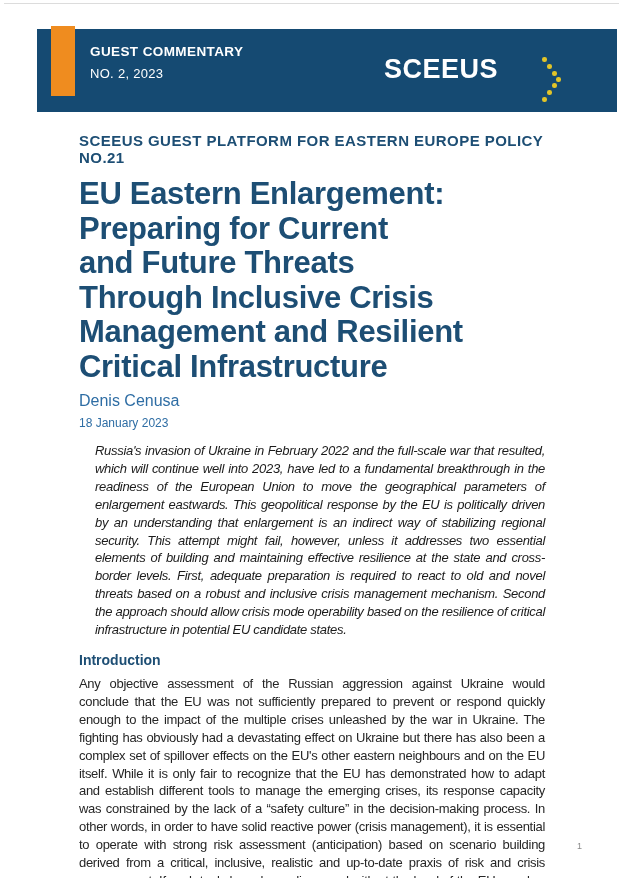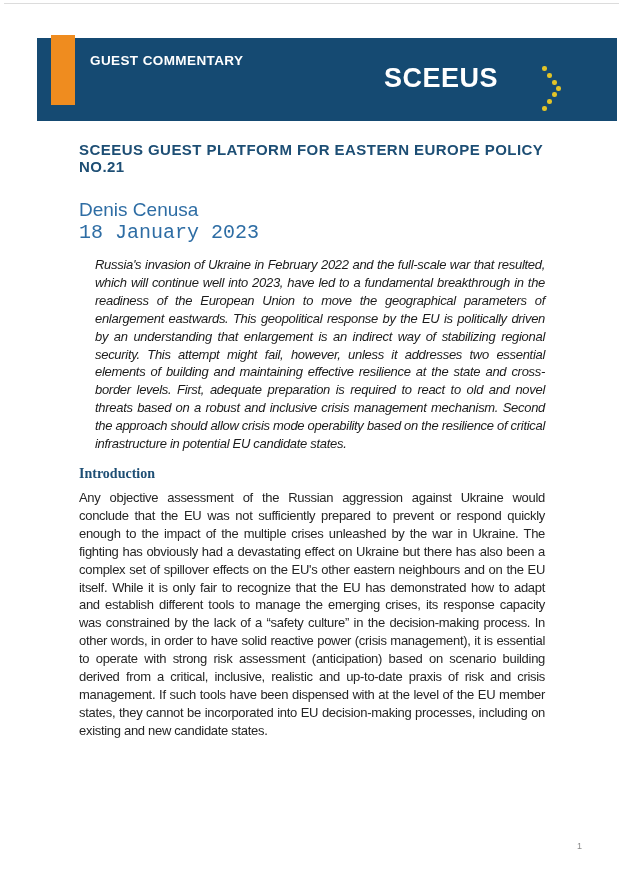--- a/index.html
+++ b/index.html
@@ -14,21 +14,21 @@
   .top-hairline {
     position: absolute;
     left: 4px; right: 2px; top: 3px;
     height: 1px;
     background: var(--hairline, #dcdcdc);
   }
 
   
   .masthead {
     position: relative;
-    margin: 38px 4px 0 37px;
+    margin: 29px 4px 0 37px;
     height: 83px;
     background: var(--header_navy, #154a72);
   }
   .orange-block {
     position: absolute;
     left: 14px; top: -3px;
     width: 24px; height: 70px;
     background: var(--orange, #ef8c1f);
   }
   .masthead-text { position: absolute; left: 53px; top: 15px; color: #ffffff; }
@@ -78,40 +78,40 @@
     font-size: 15px; font-weight: bold; letter-spacing: 0.45px;
   }
   .title {
     margin: 11px 0 0 0;
     color: var(--text_navy, #1d4e74);
     font-size: 31px; font-weight: bold; line-height: 34.5px;
     letter-spacing: -0.3px;
   }
   .title span { display: block; }
   .author {
-    margin-top: 24px;
+    margin-top: 8px;
     color: var(--author_blue, #2e6da4);
-    font-size: 19px;
+    font-size: 16px;
   }
   .date {
+    margin-top: 6px;
     color: var(--author_blue, #2e6da4);
-    font-size: 20px;
-    font-family: Liberation Mono, monospace;
+    font-size: 12px;
   }
   .abstract {
     margin: 12px 0 0 16px;
     font-style: italic;
     color: #1b1b1b;
     font-size: 13px; line-height: 17.9px; letter-spacing: -0.3px;
     text-align: justify;
   }
   .section-heading {
     margin: 13px 0 0 0;
     color: var(--text_navy, #1d4e74);
-    font-size: 14px; font-weight: bold; font-family: Liberation Serif, serif;
+    font-size: 14px; font-weight: bold;
   }
   .body-text {
     margin: 7px 0 0 0;
     color: #262626;
     font-size: 13px; line-height: 17.9px; letter-spacing: -0.3px;
     text-align: justify;
   }
   .page-number {
     position: absolute;
     right: 39px; top: 841px;
@@ -122,38 +122,47 @@
 </head>
 <body>
 
 <div class="page">
   <div class="top-hairline"></div>
 
   <header class="masthead">
     <div class="orange-block"></div>
     <div class="masthead-text">
       <div class="kicker">GUEST COMMENTARY</div>
+      <div class="issue">NO. 2, 2023</div>
     </div>
     <div class="logo">
       <span class="wordmark">SCEEUS</span>
       <span class="dots">
         <i></i>
           <i></i>
           <i></i>
           <i></i>
           <i></i>
           <i></i>
           <i></i>
       </span>
     </div>
   </header>
 
   <main class="content">
     <div class="series-line">SCEEUS GUEST PLATFORM FOR EASTERN EUROPE POLICY NO.21</div>
 
+    <h1 class="title">
+      <span>EU Eastern Enlargement:</span>
+      <span>Preparing for Current</span>
+      <span>and Future Threats</span>
+      <span>Through Inclusive Crisis</span>
+      <span>Management and Resilient</span>
+      <span>Critical Infrastructure</span>
+    </h1>
 
     <div class="author">Denis Cenusa</div>
     <div class="date">18 January 2023</div>
 
     <p class="abstract">Russia's invasion of Ukraine in February 2022 and the full-scale war that resulted, which will continue well into 2023, have led to a fundamental breakthrough in the readiness of the European Union to move the geographical parameters of enlargement eastwards. This geopolitical response by the EU is politically driven by an understanding that enlargement is an indirect way of stabilizing regional security. This attempt might fail, however, unless it addresses two essential elements of building and maintaining effective resilience at the state and cross-border levels. First, adequate preparation is required to react to old and novel threats based on a robust and inclusive crisis management mechanism. Second the approach should allow crisis mode operability based on the resilience of critical infrastructure in potential EU candidate states.</p>
 
     <h2 class="section-heading">Introduction</h2>
     <p class="body-text">Any objective assessment of the Russian aggression against Ukraine would conclude that the EU was not sufficiently prepared to prevent or respond quickly enough to the impact of the multiple crises unleashed by the war in Ukraine. The fighting has obviously had a devastating effect on Ukraine but there has also been a complex set of spillover effects on the EU's other eastern neighbours and on the EU itself. While it is only fair to recognize that the EU has demonstrated how to adapt and establish different tools to manage the emerging crises, its response capacity was constrained by the lack of a “safety culture” in the decision-making process. In other words, in order to have solid reactive power (crisis management), it is essential to operate with strong risk assessment (anticipation) based on scenario building derived from a critical, inclusive, realistic and up-to-date praxis of risk and crisis management. If such tools have been dispensed with at the level of the EU member states, they cannot be incorporated into EU decision-making processes, including on existing and new candidate states.</p>
   </main>
 

